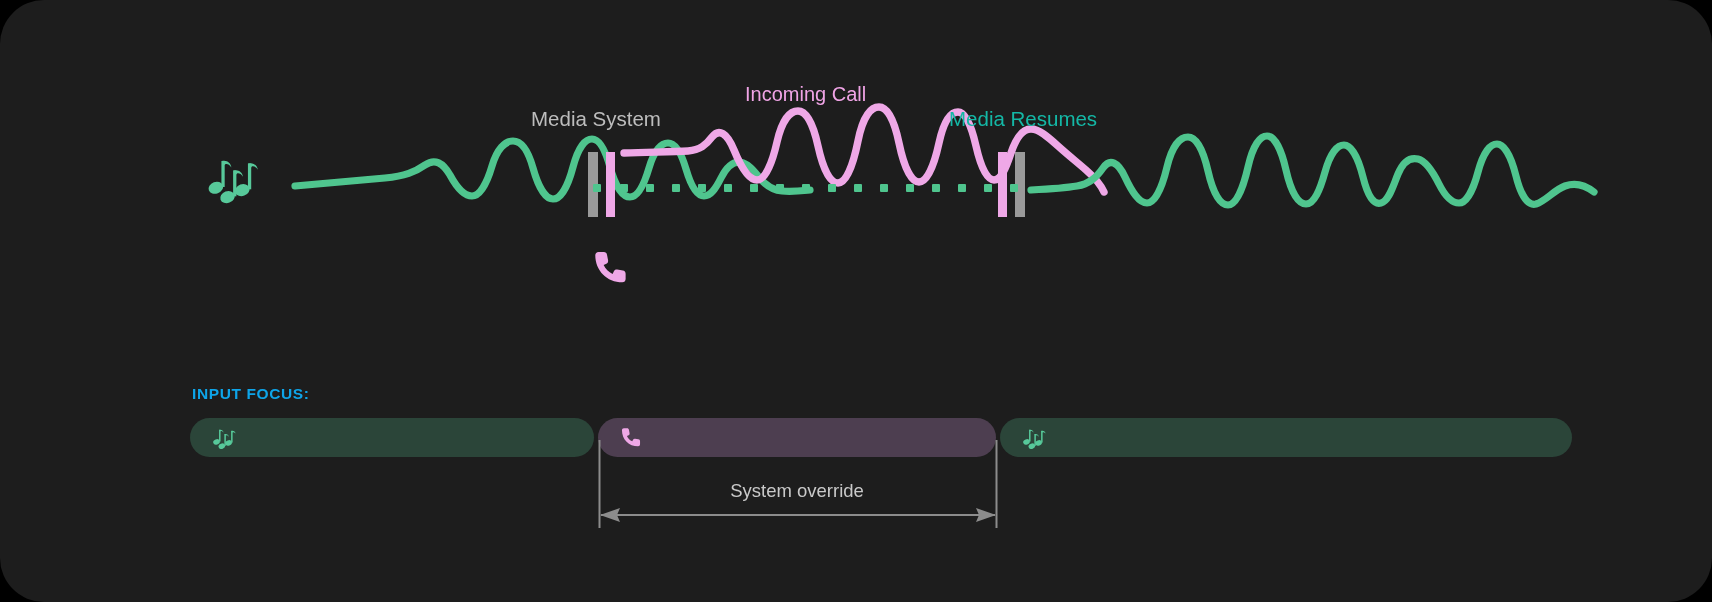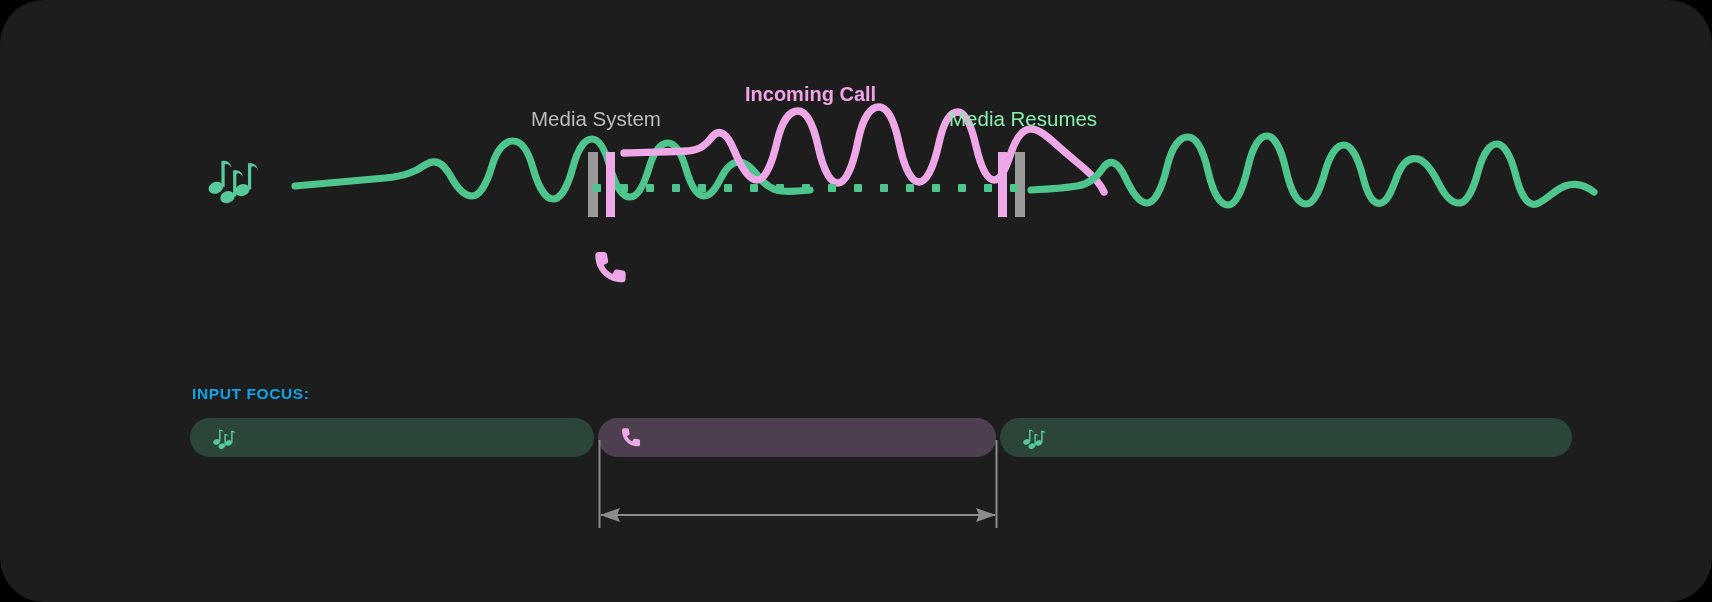--- a/index.html
+++ b/index.html
@@ -28,26 +28,26 @@
     font-family: "Liberation Sans", sans-serif;
   }
   #lbl-pauses {
     left: 531px; top: 107px;
     font-size: 20.5px;
     color: #BDBDBD;
   }
   #lbl-resumes {
     left: 949px; top: 107px;
     font-size: 20.5px;
-    color: #86efac;
+    color: #14b8a6;
   }
   #lbl-incoming {
     left: 745px; top: 83px;
     font-size: 20px;
-    font-weight: bold;
+    font-weight: normal;
     color: #F0A4E6;
   }
   #wave-svg {
     position: absolute;
     left: 0; top: 0;
     width: 1712px;
     height: 602px;
     pointer-events: none;
   }
   #focus-label {
@@ -273,14 +273,15 @@
   </div>
 
   <svg id="bottom-svg" viewBox="0 0 1712 602">
     <line x1="599.5" y1="440" x2="599.5" y2="528" stroke="#8C8C8C" stroke-width="2"></line>
     <line x1="996.5" y1="440" x2="996.5" y2="528" stroke="#8C8C8C" stroke-width="2"></line>
     <line x1="601" y1="515" x2="995" y2="515" stroke="#8C8C8C" stroke-width="2"></line>
     <path d="M600 515 L620 508 L617 515 L620 522 Z" fill="#8C8C8C"></path>
     <path d="M996 515 L976 508 L979 515 L976 522 Z" fill="#8C8C8C"></path>
   </svg>
 
+  <div id="sysoverride-label">System override</div>
 
 </div>
 
 </body></html>

